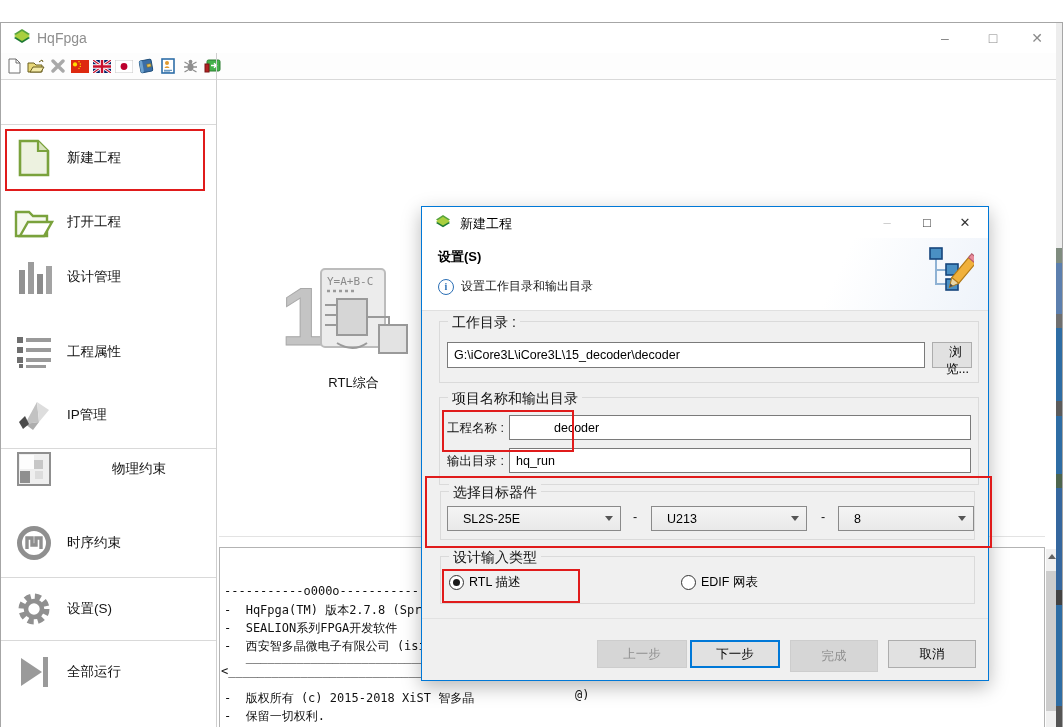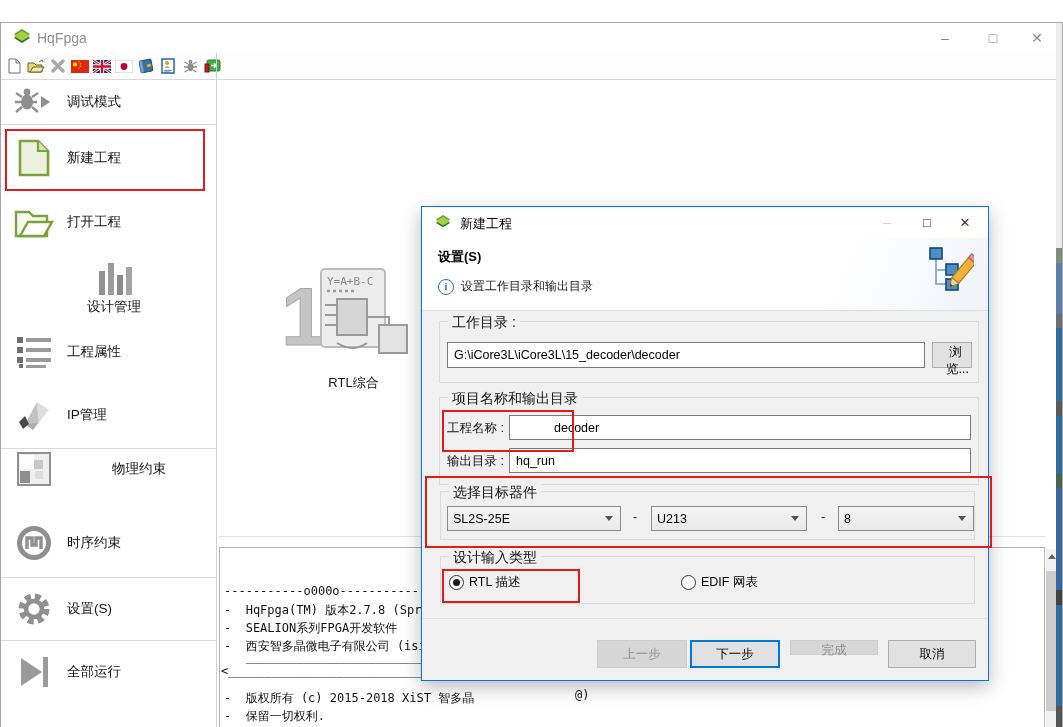--- a/index.html
+++ b/index.html
@@ -66,21 +66,21 @@
   .group>.glabel{position:absolute;top:-8px;left:8px;background:#f0f0f0;padding:0 4px;font-size:14px;color:#111;}
   .txtinput{position:absolute;border:1px solid #7a7a7a;background:#fff;font-size:12.5px;color:#000;
             padding:0 6px;box-sizing:border-box;font-family:"Liberation Sans",sans-serif;}
   .flabel{position:absolute;font-size:12.5px;color:#111;}
   .btn{position:absolute;background:#e1e1e1;border:1px solid #adadad;font-size:12.5px;color:#000;
        font-family:"Liberation Sans",sans-serif;cursor:pointer;}
   .btn:disabled{background:#d6d6d6;border-color:#cdcdcd;color:#8f8f8f;}
   .btn-default{border:2px solid #0078d7;}
   .browse{height:26px;}
   .combo{position:absolute;height:25px;background:linear-gradient(#f4f4f4,#e9e9e9);border:1px solid #8a8a8a;
-         box-sizing:border-box;display:flex;align-items:center;padding-left:5px;font-size:12.5px;color:#000;cursor:pointer;}
+         box-sizing:border-box;display:flex;align-items:center;padding-left:15px;font-size:12.5px;color:#000;cursor:pointer;}
   .combo .chev{position:absolute;right:7px;top:9px;width:0;height:0;
                border-left:4px solid transparent;border-right:4px solid transparent;border-top:5px solid #555;}
   .dashsep{position:absolute;font-size:12.5px;color:#111;}
   .radio-row{position:absolute;display:flex;align-items:center;font-size:12.5px;color:#000;cursor:pointer;}
   .radio{width:13px;height:13px;border:1px solid #333;border-radius:50%;background:#fff;margin-right:5px;
          display:inline-flex;align-items:center;justify-content:center;}
   .radio.checked::after{content:"";width:7px;height:7px;border-radius:50%;background:#1a1a1a;}
   .dlg-footline{position:absolute;left:0;top:411px;width:100%;height:1px;background:#e2e2e2;}
   
   .right-strip{position:absolute;right:0;top:0;width:6px;height:727px;z-index:20;
@@ -181,31 +181,20 @@
       <svg width="17" height="15" viewBox="0 0 17 15">
           <rect x="3" y="1" width="13" height="11" rx="1.5" fill="#44b04a" stroke="#2c7d33"></rect>
           <rect x="1" y="5" width="4" height="8" fill="#b22222" stroke="#7a1414"></rect>
           <path d="M7,6.5 h5 m-2,-2.2 l2.4,2.2 l-2.4,2.2" fill="none" stroke="#fff" stroke-width="1.4"></path>
         </svg>
     </span>
   </div>
 
   <div class="sidebar">
 
-    <div class="side-item" style="top:0px;height:44px;">
-      <span class="sicon">
-        <svg width="42" height="30" viewBox="0 0 42 30">
-            <ellipse cx="14" cy="15" rx="6" ry="7.5" fill="#8f8f8f"></ellipse>
-            <circle cx="14" cy="5" r="3.4" fill="#8f8f8f"></circle>
-            <path d="M9,10 L3,6 M9,15 H2 M9,20 L3,25 M19,10 L25,6 M19,15 H24 M19,20 L25,25" stroke="#8f8f8f" stroke-width="2.4"></path>
-            <polygon points="28,9 28,21 37,15" fill="#8f8f8f"></polygon>
-          </svg>
-      </span>
-      <span class="slabel">调试模式</span>
-    </div>
     <div class="side-divider" style="top:44px;"></div>
 
     <div class="side-item" style="top:49px;">
       <span class="sicon">
         <svg width="34" height="40" viewBox="0 0 34 40">
             <path d="M3,3 h18 l10,10 v24 h-28 z" fill="#edf2e0" stroke="#7aa23c" stroke-width="2.6"></path>
             <path d="M21,3 v10 h10" fill="#d7e3bc" stroke="#7aa23c" stroke-width="2.2"></path>
           </svg>
       </span>
       <span class="slabel">新建工程</span>
@@ -214,21 +203,21 @@
     <div class="side-item" style="top:113px;">
       <span class="sicon">
         <svg width="42" height="36" viewBox="0 0 42 36">
             <path d="M3,8 h13 l4,4 h14 v20 h-31 z" fill="#f6f9ee" stroke="#7aa23c" stroke-width="2.4"></path>
             <path d="M7,32 l8,-14 h24 l-8,14 z" fill="#ffffff" stroke="#7aa23c" stroke-width="2.4"></path>
           </svg>
       </span>
       <span class="slabel">打开工程</span>
     </div>
 
-    <div class="side-item" style="top:178px;flex-direction:column;">
+    <div class="side-item" style="top:168px;">
       <span class="sicon">
         <svg width="36" height="38" viewBox="0 0 36 38">
             <rect x="3" y="12" width="6" height="24" fill="#919191"></rect>
             <rect x="12" y="4" width="6" height="32" fill="#9c9c9c"></rect>
             <rect x="21" y="16" width="6" height="20" fill="#8b8b8b"></rect>
             <rect x="30" y="8" width="6" height="28" fill="#a3a3a3"></rect>
           </svg>
       </span>
       <span class="slabel">设计管理</span>
     </div>
@@ -438,19 +427,19 @@
       <div class="radio-row" style="left:240px;top:17px;">
         <span class="radio"></span>
         <span>EDIF 网表</span>
       </div>
     </div>
     <div class="redbox" style="left:20px;top:362px;width:134px;height:30px;"></div>
 
     <div class="dlg-footline"></div>
     <button class="btn" style="left:175px;top:433px;width:90px;height:28px;" disabled="">上一步</button>
     <button class="btn btn-default" style="left:268px;top:433px;width:90px;height:28px;">下一步</button>
-    <button class="btn" style="left:368px;top:433px;width:88px;height:15px;" disabled="">完成</button>
+    <button class="btn" style="left:368px;top:433px;width:88px;height:32px;" disabled="">完成</button>
     <button class="btn" style="left:466px;top:433px;width:88px;height:28px;">取消</button>
   </div>
 
   <div class="right-strip"></div>
   <div class="bottom-strip"></div>
 </div>
 
 </body></html>

